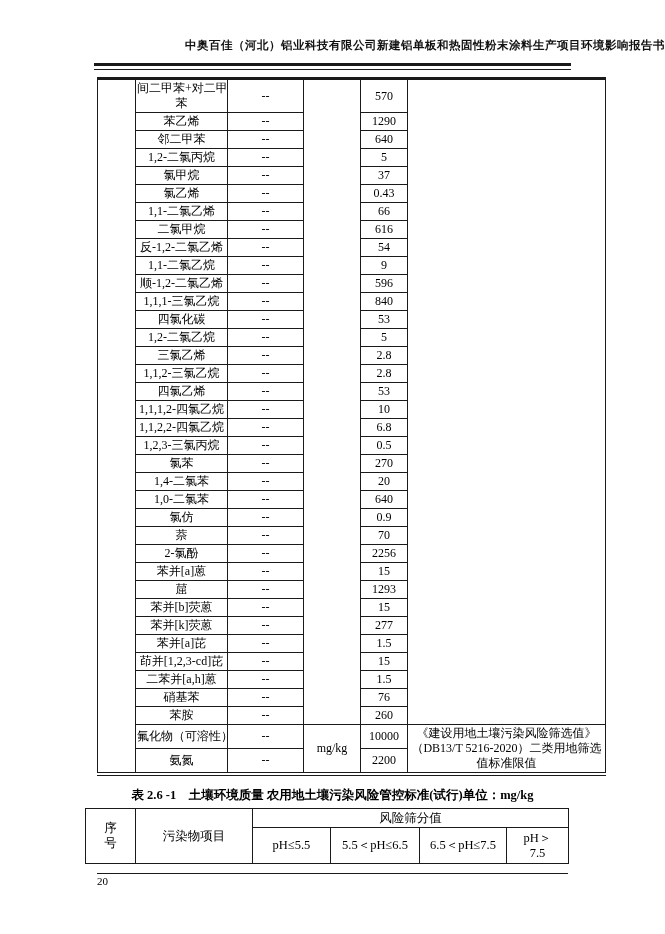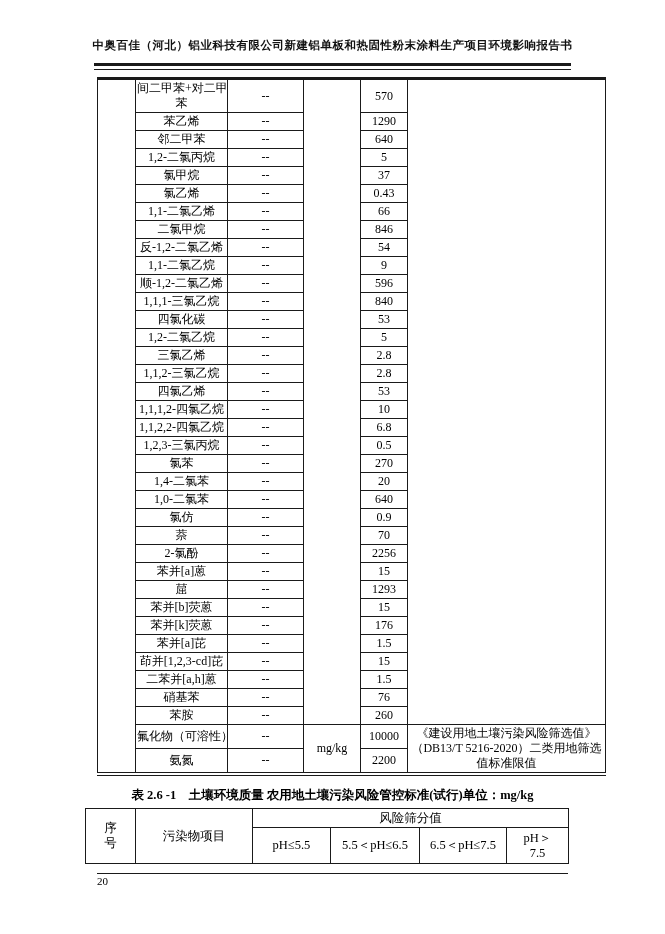--- a/index.html
+++ b/index.html
@@ -4,21 +4,21 @@
 <style>
   html,body{margin:0;padding:0;background:#e8e8e8;}
   .page{
     position:relative;width:665px;height:934px;background:#ffffff;
     margin:0 auto;overflow:hidden;
     font-family:"Liberation Serif","DejaVu Serif",serif;color:#000;
     outline:1px solid #cfcfcf;
   }
   
   .hdr-title{
-    position:absolute;top:38px;left:0;width:665px;text-align:center;
+    position:absolute;top:38px;left:0;width:665px;text-align:right;
     font-size:11.5px;font-weight:bold;letter-spacing:.5px;color:#111;
   }
   .hdr-rule{
     position:absolute;top:63px;left:94px;width:477px;height:3px;
     border-top:3px solid #1a1a1a;border-bottom:1px solid #1a1a1a;
   }
   
   table.soil{
     position:absolute;top:77px;left:97px;width:508px;
     border-collapse:collapse;table-layout:fixed;
@@ -111,21 +111,21 @@
           <td class="col-value">0.43</td>
         </tr>
         <tr>
           <td class="col-name">1,1-二氯乙烯</td>
           <td class="col-dash">--</td>
           <td class="col-value">66</td>
         </tr>
         <tr>
           <td class="col-name">二氯甲烷</td>
           <td class="col-dash">--</td>
-          <td class="col-value">846</td>
+          <td class="col-value">616</td>
         </tr>
         <tr>
           <td class="col-name">反-1,2-二氯乙烯</td>
           <td class="col-dash">--</td>
           <td class="col-value">54</td>
         </tr>
         <tr>
           <td class="col-name">1,1-二氯乙烷</td>
           <td class="col-dash">--</td>
           <td class="col-value">9</td>
@@ -221,21 +221,21 @@
           <td class="col-value">1293</td>
         </tr>
         <tr>
           <td class="col-name">苯并[b]荧蒽</td>
           <td class="col-dash">--</td>
           <td class="col-value">15</td>
         </tr>
         <tr>
           <td class="col-name">苯并[k]荧蒽</td>
           <td class="col-dash">--</td>
-          <td class="col-value">176</td>
+          <td class="col-value">277</td>
         </tr>
         <tr>
           <td class="col-name">苯并[a]芘</td>
           <td class="col-dash">--</td>
           <td class="col-value">1.5</td>
         </tr>
         <tr>
           <td class="col-name">茚并[1,2,3-cd]芘</td>
           <td class="col-dash">--</td>
           <td class="col-value">15</td>

